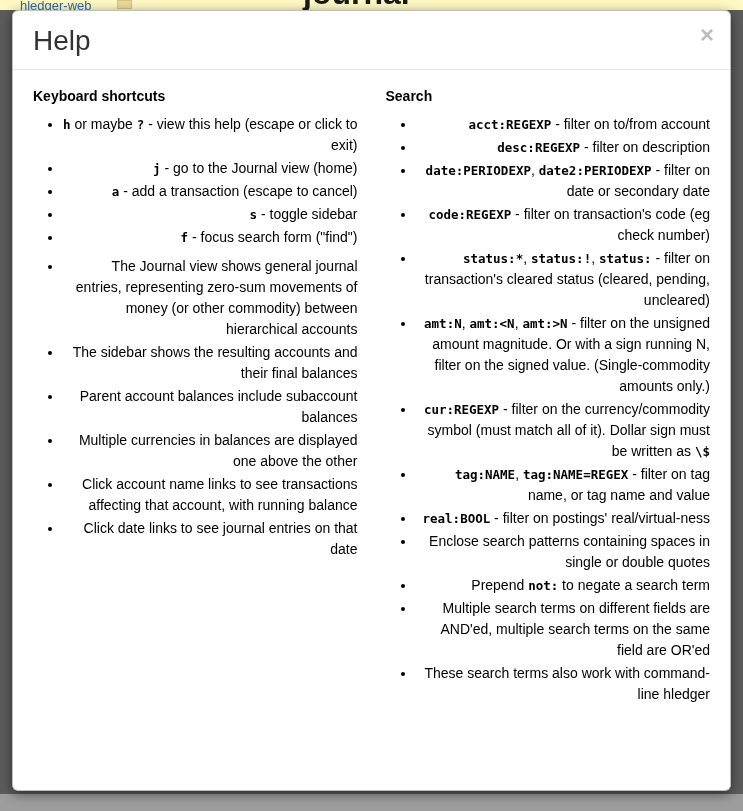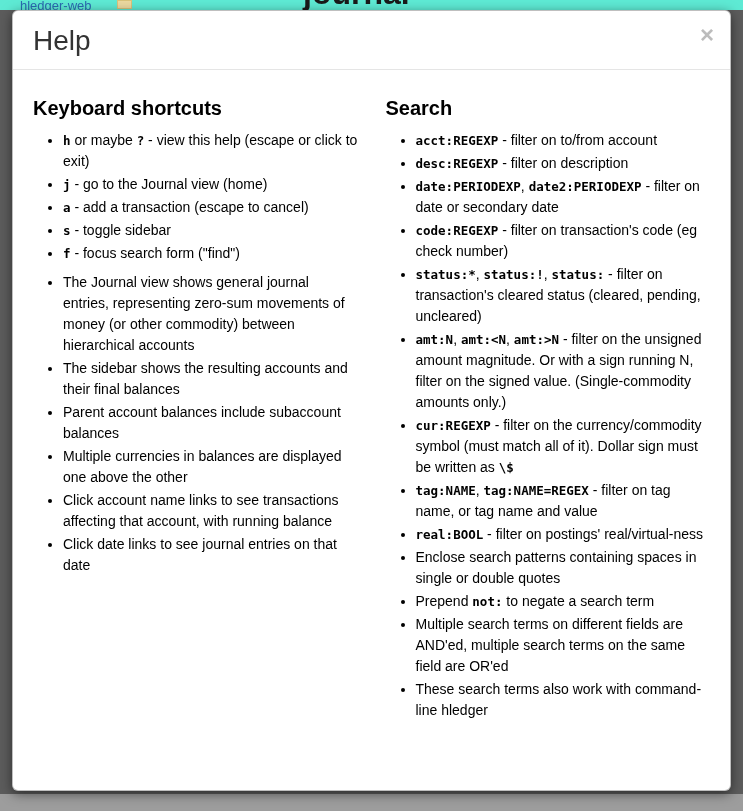--- a/index.html
+++ b/index.html
@@ -6,21 +6,21 @@
   html,body { margin:0; padding:0; }
   body {
     width:743px; height:811px;
     position:relative; overflow:hidden;
     background:#ffffff;
     font-family:"Liberation Sans","DejaVu Sans",sans-serif;
     font-size:14px; color:#000;
   }
 
   
-  .topbar { position:absolute; top:0; left:0; width:100%; height:10px; background:#5eead4; overflow:hidden; z-index:0; }
+  .topbar { position:absolute; top:0; left:0; width:100%; height:10px; background:#fef9c3; overflow:hidden; z-index:0; }
   .brand { position:absolute; left:20px; top:-2px; font-size:13px; color:#2a6bb0; text-decoration:none; cursor:pointer; }
   .accent-box { position:absolute; left:117px; top:0; width:15px; height:9px; background:#ecd9a0; border:1px solid #d9c27a; }
   .clipped-title { position:absolute; left:303px; top:-25px; font-size:32px; font-weight:700; color:#1a1a1a; white-space:nowrap; }
   .bottom-band { position:absolute; bottom:0; left:0; width:100%; height:17px; background:#9d9d9d; z-index:0; }
 
   .backdrop { position:absolute; left:0; right:0; top:10px; bottom:17px; background:#5c5c5c; z-index:1; }
 
   
   .modal {
     position:absolute; left:12px; top:10px; width:719px; min-height:781px;
@@ -31,23 +31,23 @@
   .modal-title { font-size:28px; font-weight:400; color:#333; line-height:30px; }
   .close {
     position:absolute; right:16px; top:12px;
     background:none; border:none; padding:0;
     font-size:24px; line-height:1; color:#bcbcbc; font-weight:700;
     cursor:pointer;
   }
   .modal-body { padding:18px 20px 30px; display:flex; gap:28px; }
   .col { flex:1 1 0; min-width:0; }
 
-  .section-heading { font-size:20px; font-weight:700; margin:9px 0 10px; color:#000; }
+  .section-heading { font-size:14px; font-weight:700; margin:0 0 10px; color:#000; }
   .section-heading:not(:first-child) { margin-top:22px; }
-  .help-list { margin:0 0 8px; padding-left:30px; }
+  .help-list { margin:0 0 8px; padding-left:30px;text-align:right; }
   .help-list li { margin-bottom:2px; line-height:21px; }
   code.code {
     font-family:"DejaVu Sans Mono","Liberation Mono",monospace;
     font-weight:700; font-size:12.5px; color:#000;
   }
 </style>
 </head>
 <body>
 
 <div class="topbar">

